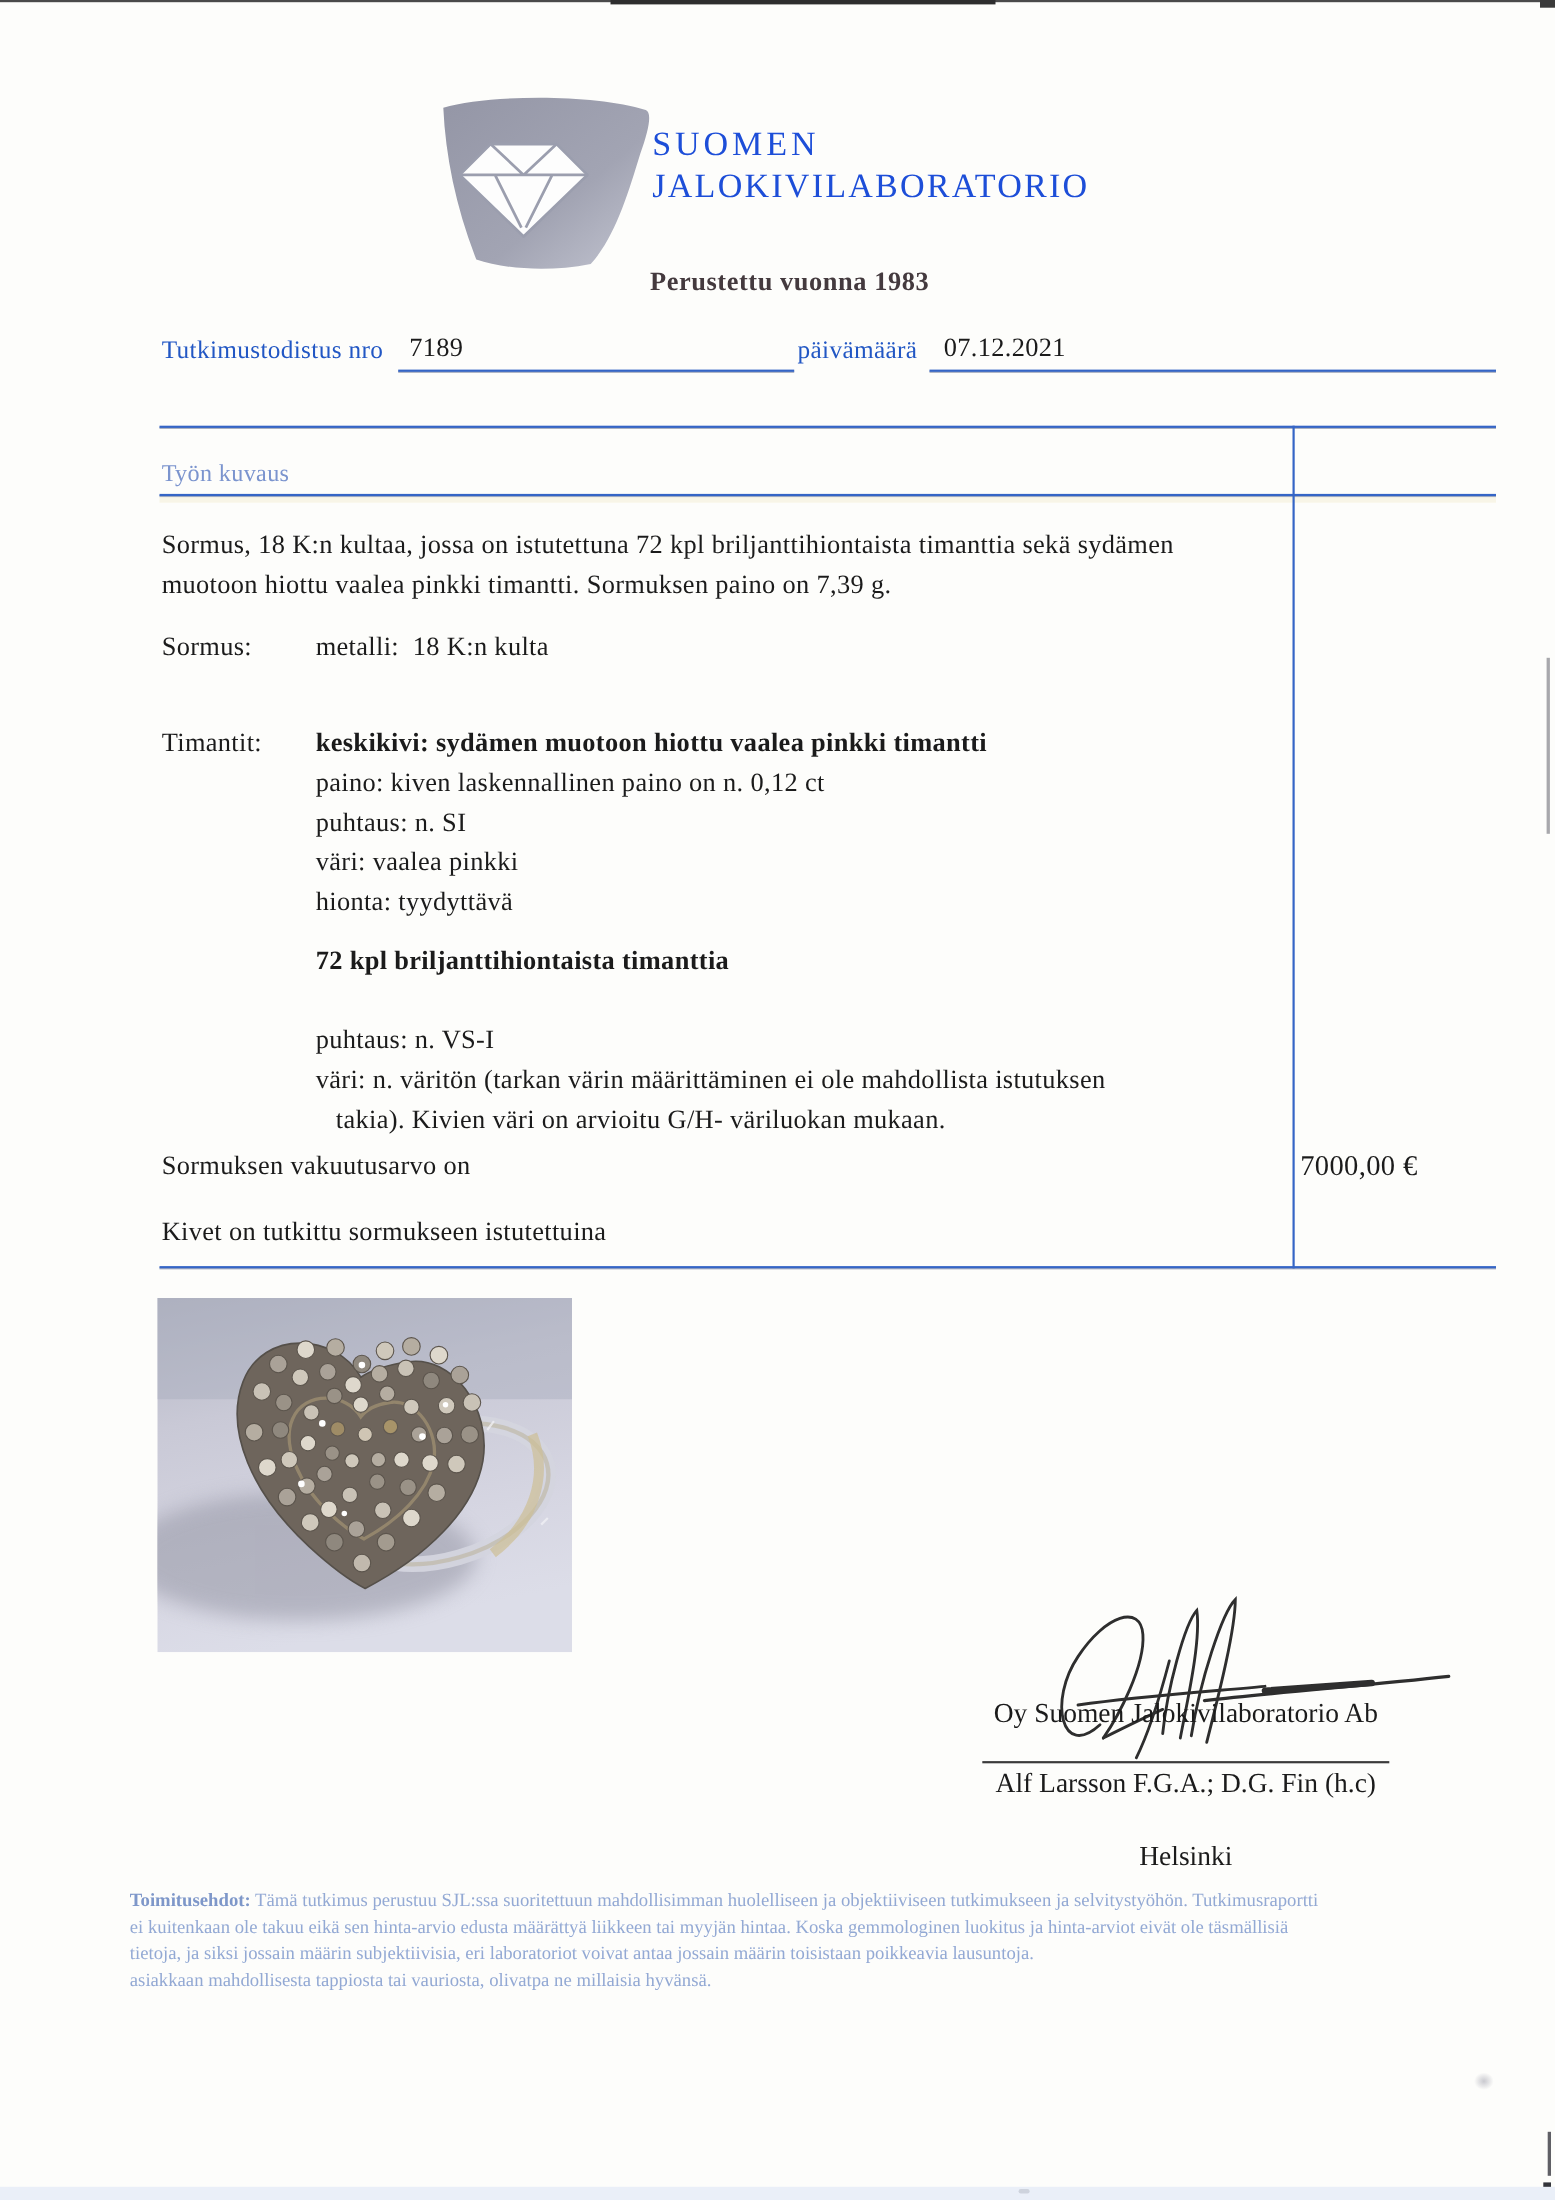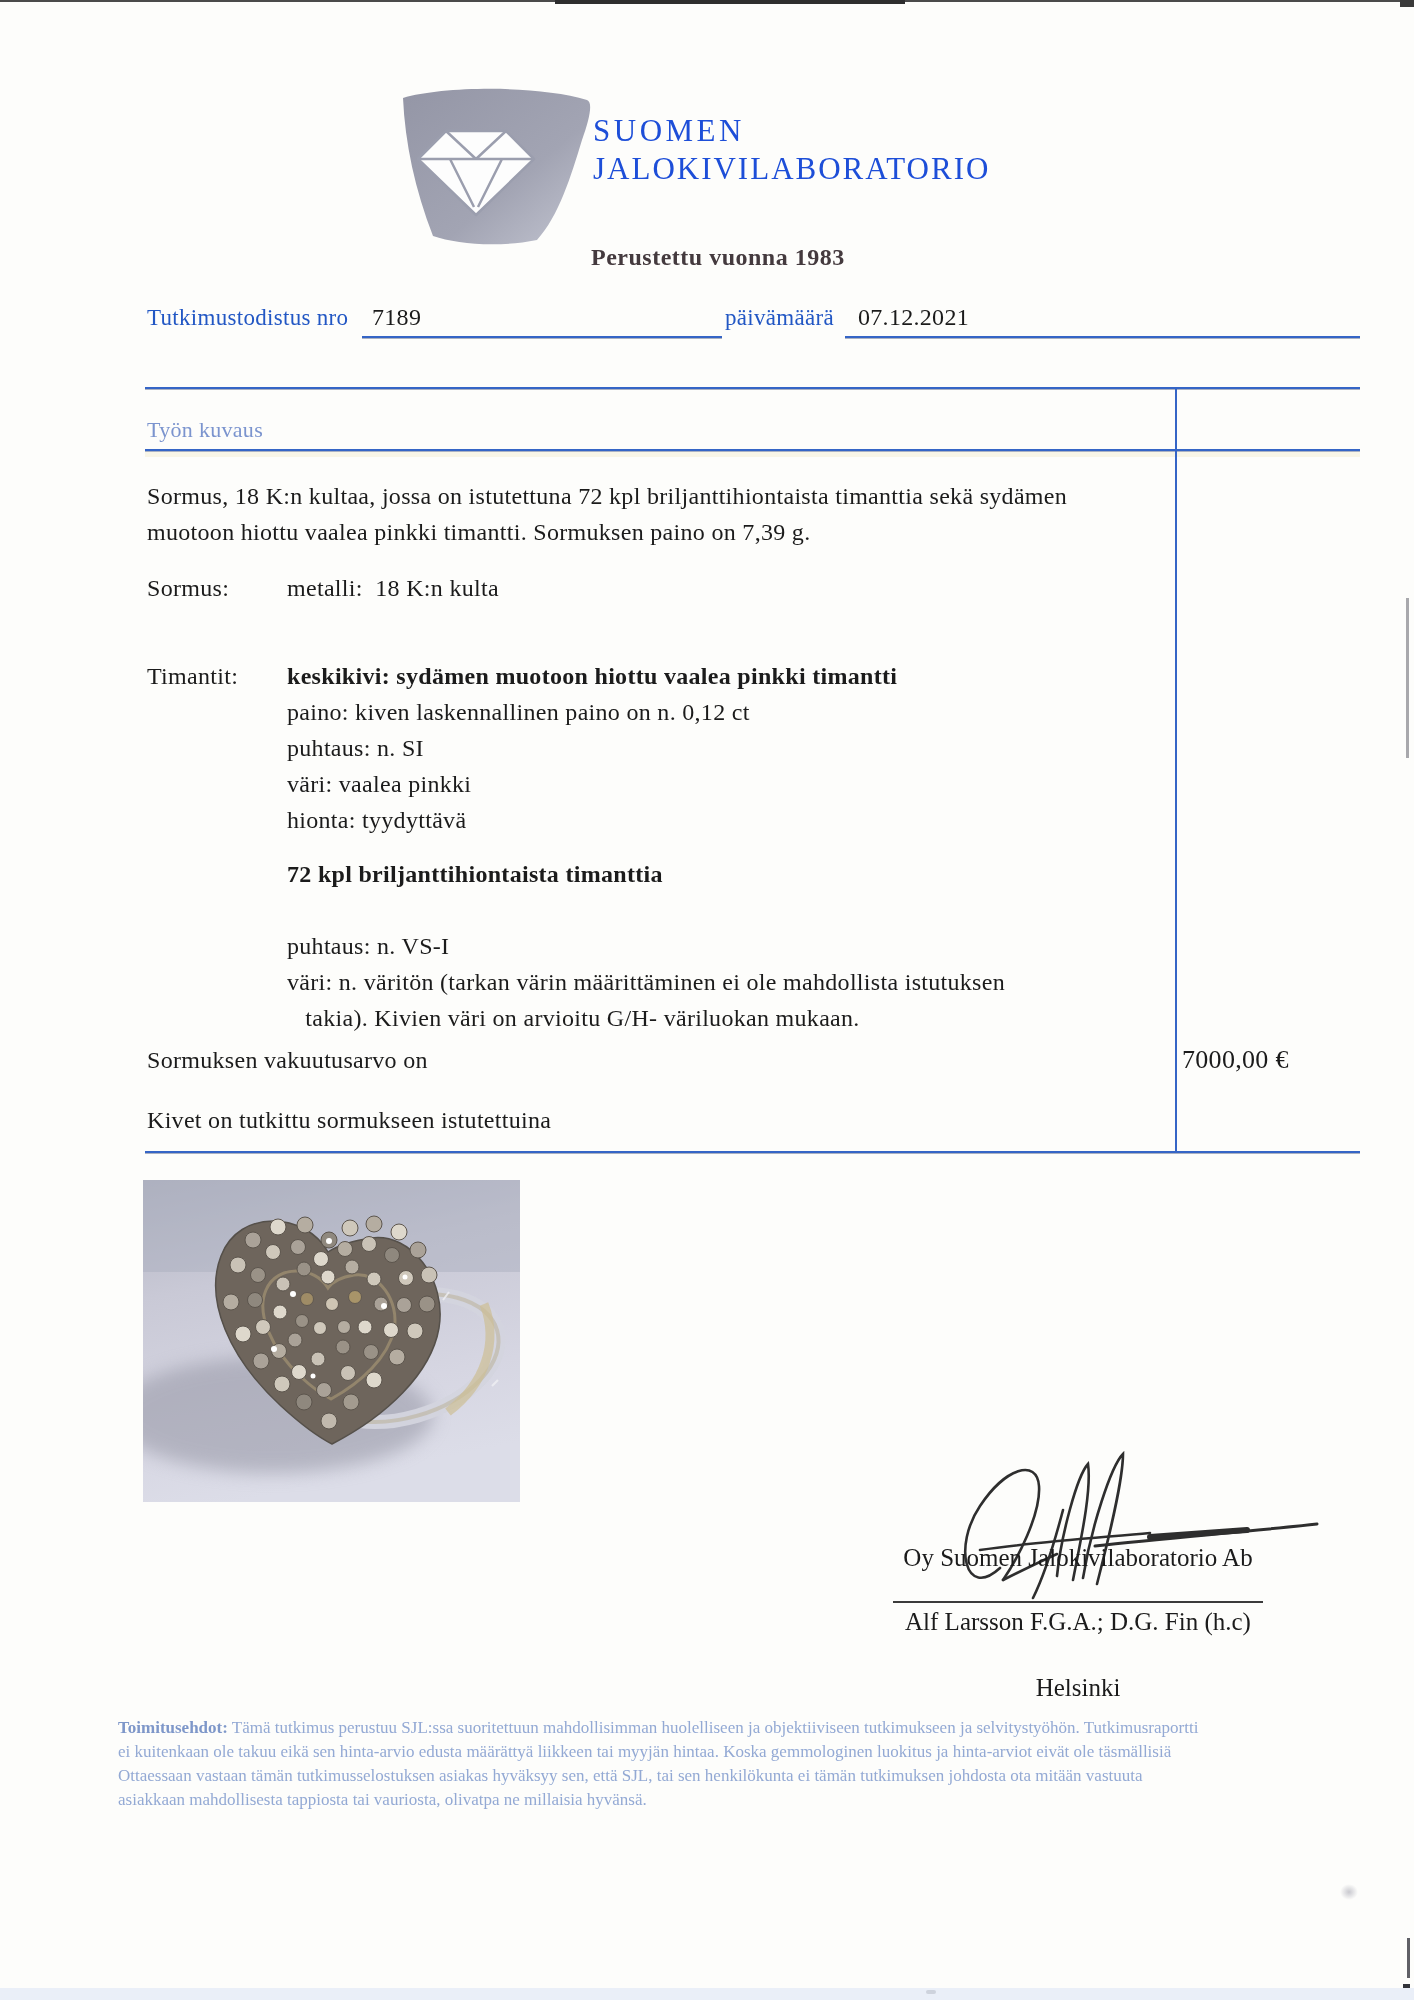--- a/index.html
+++ b/index.html
@@ -208,17 +208,17 @@
     </svg>
   </div>
   <div style="position:absolute;left:893px;top:1601px;width:370px;height:2px;background:#3b3b3b;"></div>
   <div class="sig-text" style="top:1608px;">Alf Larsson F.G.A.; D.G. Fin (h.c)</div>
   <div class="sig-text" style="top:1544px;">Oy Suomen Jalokivilaboratorio Ab</div>
   <div class="sig-text" style="top:1674px;">Helsinki</div>
 
   <div class="terms">
     <div><span class="tlabel">Toimitusehdot:</span><span> Tämä tutkimus perustuu SJL:ssa suoritettuun mahdollisimman huolelliseen ja objektiiviseen tutkimukseen ja selvitystyöhön. Tutkimusraportti</span></div>
     <div>ei kuitenkaan ole takuu eikä sen hinta-arvio edusta määrättyä liikkeen tai myyjän hintaa. Koska gemmologinen luokitus ja hinta-arviot eivät ole täsmällisiä</div>
-    <div>Ottaessaan vastaan tämän tutkimusselostuksen asiakas hyväksyy sen, että SJL, tai sen henkilökunta ei tämän tutkimuksen johdosta ota mitään vastuuta</div>
+    <div>tietoja, ja siksi jossain määrin subjektiivisia, eri laboratoriot voivat antaa jossain määrin toisistaan poikkeavia lausuntoja.</div>
     <div>asiakkaan mahdollisesta tappiosta tai vauriosta, olivatpa ne millaisia hyvänsä.</div>
   </div>
 
 </div>
 
 </body></html>

